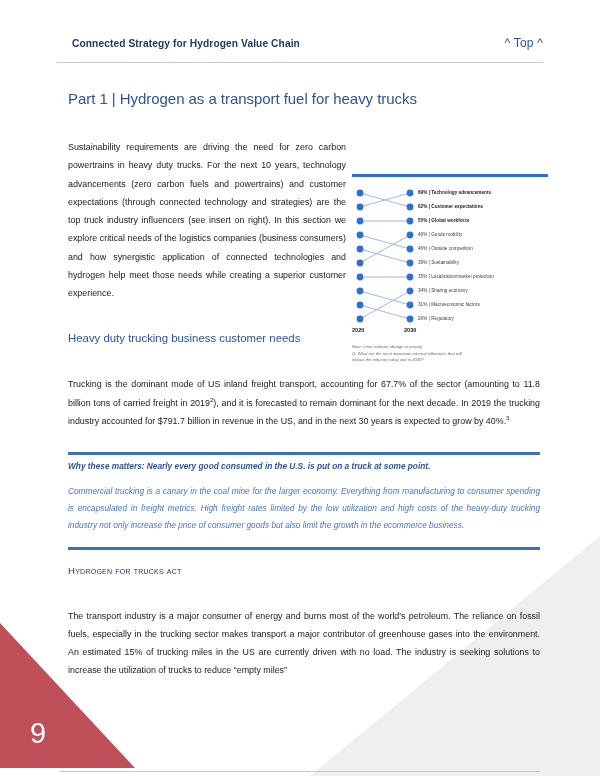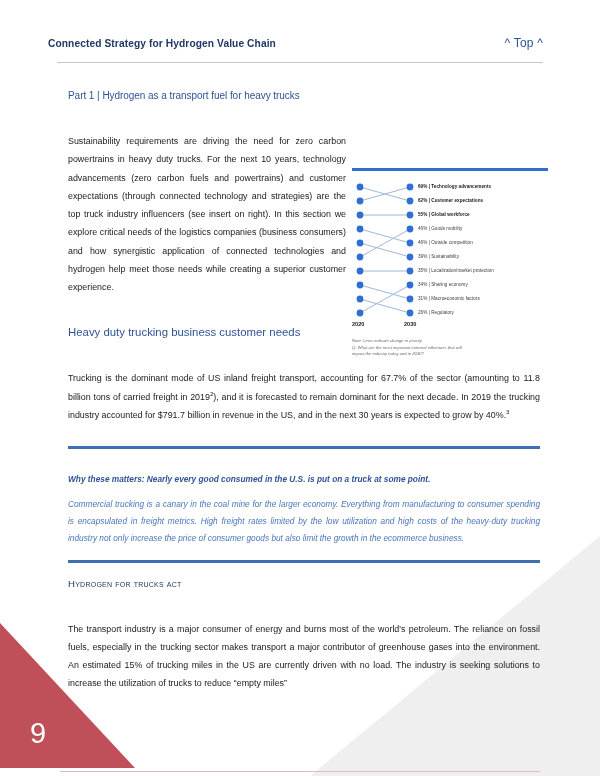--- a/index.html
+++ b/index.html
@@ -55,21 +55,21 @@
     right: 60px;
     bottom: 4px;
     height: 1px;
     background: #e2b9bc;
     z-index: 3;
   }
 
   
   .header {
     position: absolute;
-    left: 48px;
+    left: 72px;
     right: 57px;
     top: 36px;
     display: flex;
     align-items: baseline;
     justify-content: space-between;
     z-index: 1;
   }
   .header-title {
     font-size: 10.2px;
     font-weight: bold;
@@ -93,21 +93,21 @@
 
   
   .content {
     position: absolute;
     left: 68px;
     right: 60px;
     top: 90px;
     z-index: 1;
   }
   h1.part-title {
-    font-size: 10px;
+    font-size: 15px;
     font-weight: normal;
     color: #2e5496;
     letter-spacing: -0.05px;
     margin-bottom: 13px;
   }
   h2.sub-head {
     font-size: 11.4px;
     font-weight: normal;
     color: #2e5496;
     margin-top: 30px;
@@ -192,21 +192,21 @@
   .chart-note .n1 { font-style: italic; }
 
   
   .callout { margin-top: 22px; }
   .callout-rule {
     height: 2.6px;
     background: #3f6fb5;
     width: 100%;
   }
   .callout-lead {
-    margin-top: 23px;
+    margin-top: 4px;
     font-size: 8.3px;
     font-weight: bold;
     font-style: italic;
     color: #2e5496;
     line-height: 1.9;
   }
   .callout-body {
     margin-top: 9px;
     font-size: 8.3px;
     font-style: italic;

